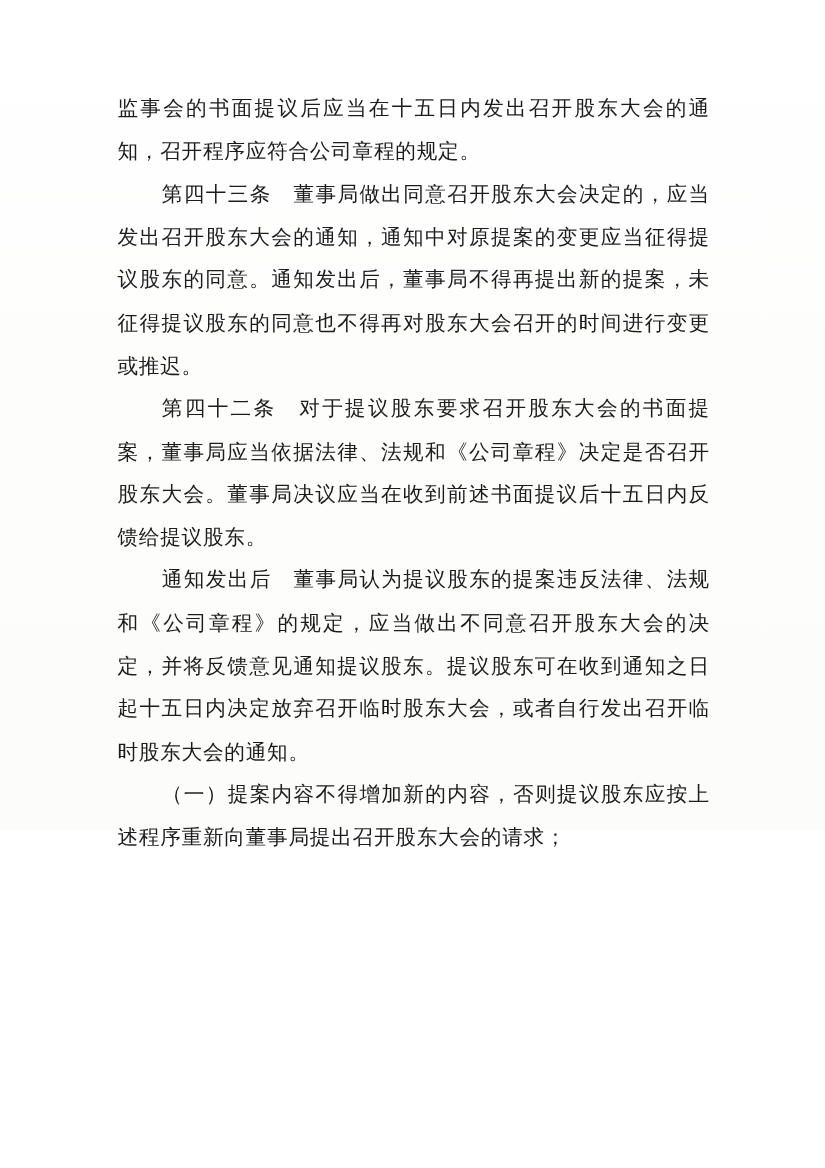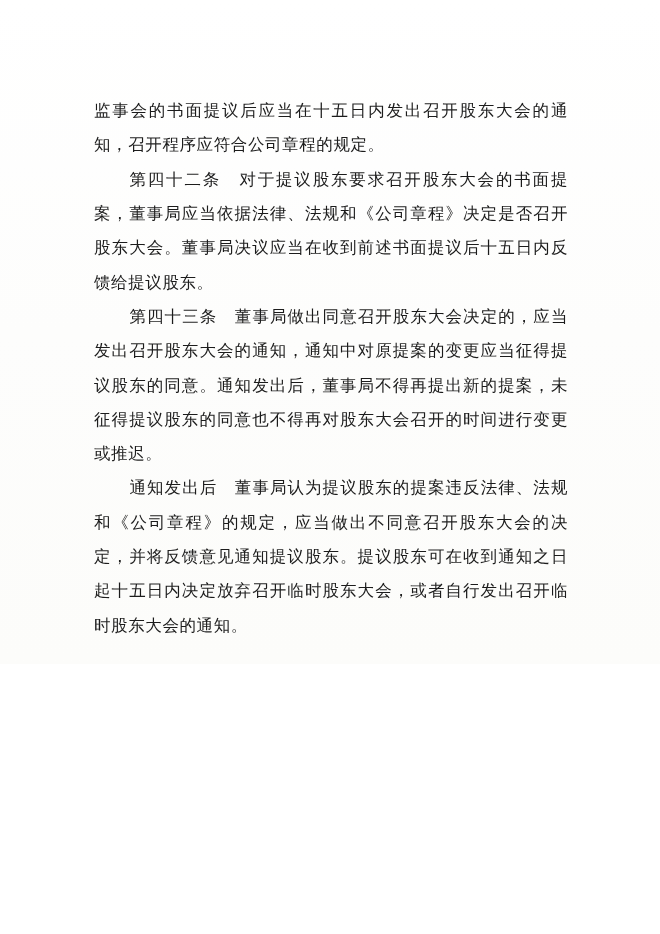--- a/index.html
+++ b/index.html
@@ -13,21 +13,21 @@
     font-family: "DejaVu Serif", "Liberation Serif", serif;
     color: #1a1a1a;
     overflow: hidden;
   }
   #page {
     position: relative;
     width: 660px;
     height: 664px;
     background: #22c55e;
     box-sizing: border-box;
-    padding: 94px 92px 40px 94px;
+    padding: 70px 92px 40px 94px;
   }
   .doc-body {
     font-size: 16.5px;
     line-height: 2.08;
     text-align: justify;
     text-justify: inter-ideograph;
     letter-spacing: 0.6px;
     color: #1c1c1c;
   }
   p.para {
@@ -48,17 +48,18 @@
     z-index: 0;
   }
   .doc-body { position: relative; z-index: 1; }
 </style>
 </head>
 <body>
 
 <div id="page">
   <div class="doc-body">
     <p class="para">监事会的书面提议后应当在十五日内发出召开股东大会的通知，召开程序应符合公司章程的规定。</p>
+    <p class="para indent2">第四十三条　董事局做出同意召开股东大会决定的，应当发出召开股东大会的通知，通知中对原提案的变更应当征得提议股东的同意。通知发出后，董事局不得再提出新的提案，未征得提议股东的同意也不得再对股东大会召开的时间进行变更或推迟。</p>
     <p class="para indent2">第四十二条　对于提议股东要求召开股东大会的书面提案，董事局应当依据法律、法规和《公司章程》决定是否召开股东大会。董事局决议应当在收到前述书面提议后十五日内反馈给提议股东。</p>
-    <p class="para indent2">第四十三条　董事局做出同意召开股东大会决定的，应当发出召开股东大会的通知，通知中对原提案的变更应当征得提议股东的同意。通知发出后，董事局不得再提出新的提案，未征得提议股东的同意也不得再对股东大会召开的时间进行变更或推迟。</p>
     <p class="para indent2">通知发出后　董事局认为提议股东的提案违反法律、法规和《公司章程》的规定，应当做出不同意召开股东大会的决定，并将反馈意见通知提议股东。提议股东可在收到通知之日起十五日内决定放弃召开临时股东大会，或者自行发出召开临时股东大会的通知。</p>
+    <p class="para indent2">（一）提案内容不得增加新的内容，否则提议股东应按上述程序重新向董事局提出召开股东大会的请求；</p>
   </div>
 </div>
 
 </body></html>

